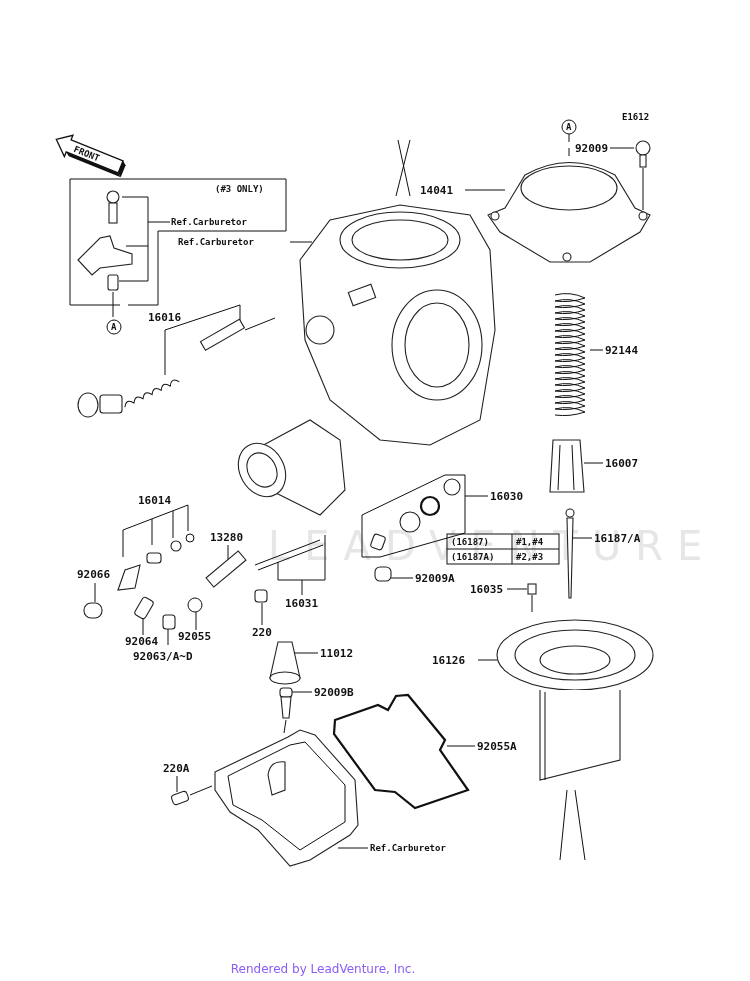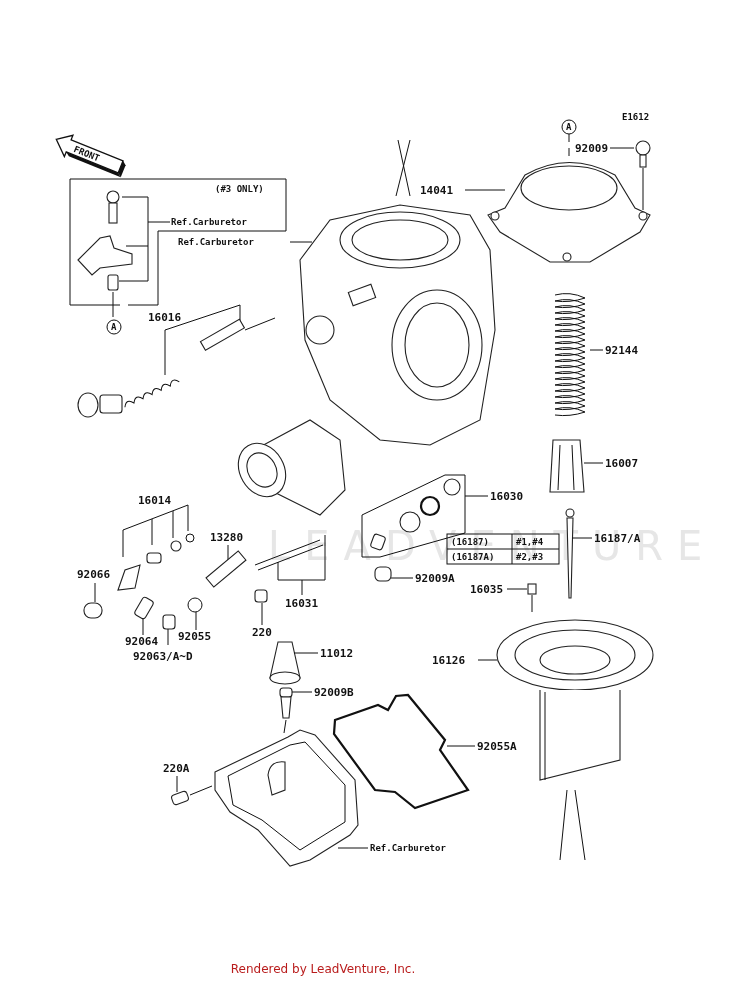--- a/index.html
+++ b/index.html
@@ -4,21 +4,21 @@
   <style>
     html, body { margin: 0; padding: 0; background: #ffffff; }
     body { width: 750px; height: 981px; position: relative; overflow: hidden; font-family: "DejaVu Sans Mono", monospace; }
     #diagram { position: absolute; left: 0; top: 0; width: 750px; height: 981px; }
     .lbl { font-family: "DejaVu Sans Mono", monospace; font-size: 11px; font-weight: bold; fill: #111; }
     .lbl-sm { font-family: "DejaVu Sans Mono", monospace; font-size: 9px; font-weight: bold; fill: #111; }
     .stroke { stroke: #111; fill: none; stroke-width: 1; }
     .part { stroke: #222; fill: #fff; stroke-width: 1.1; }
     .thick { stroke: #111; fill: none; stroke-width: 2.2; }
     .wm { font-family: "DejaVu Sans", sans-serif; font-size: 40px; fill: #e6e6e6; letter-spacing: 14px; }
-    #footer { position: absolute; left: 0; width: 646px; top: 962px; text-align: center; font-family: "DejaVu Sans", sans-serif; font-size: 12px; color: #b91c1c; }
+    #footer { position: absolute; left: 0; width: 646px; top: 962px; text-align: center; font-family: "DejaVu Sans", sans-serif; font-size: 12px; color: #8b5cf6; }
   </style>
 </head>
 <body>
 
 <svg id="diagram" viewBox="0 0 750 981" xmlns="http://www.w3.org/2000/svg">
 
   <text class="wm" x="268" y="560">LEADVENTURE</text>
 
   <text class="lbl-sm" x="622" y="120">E1612</text>
 

